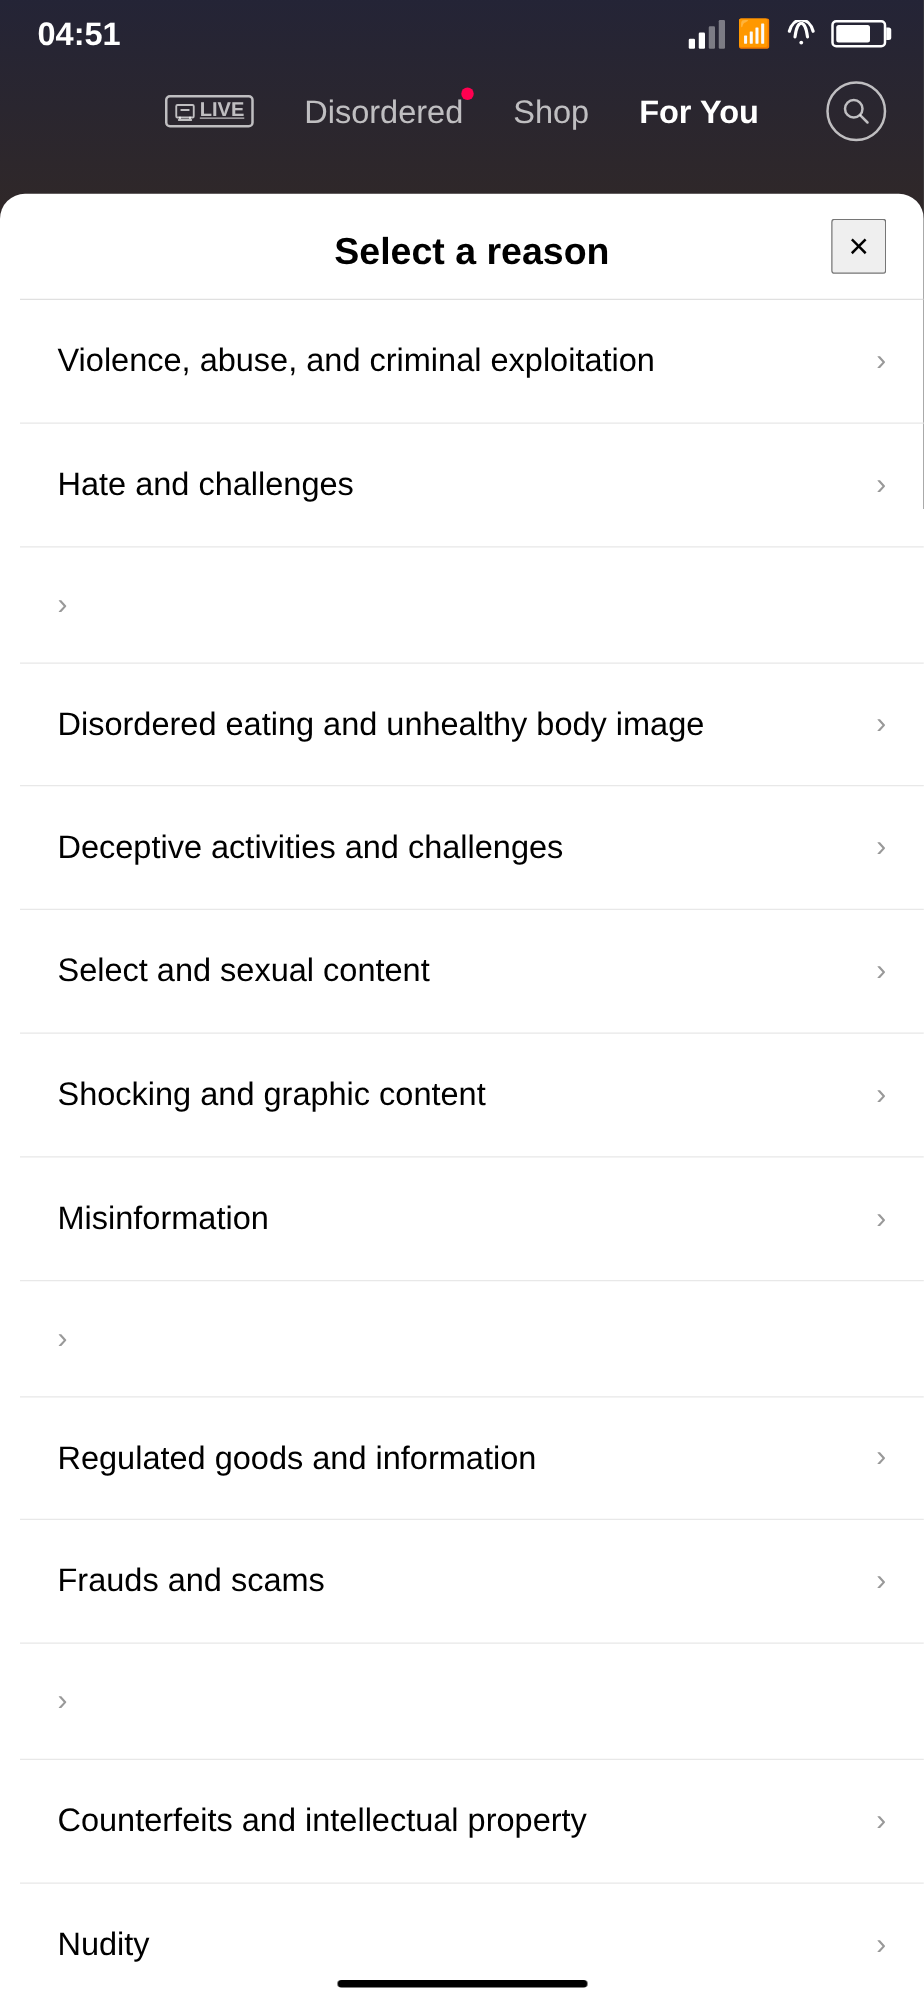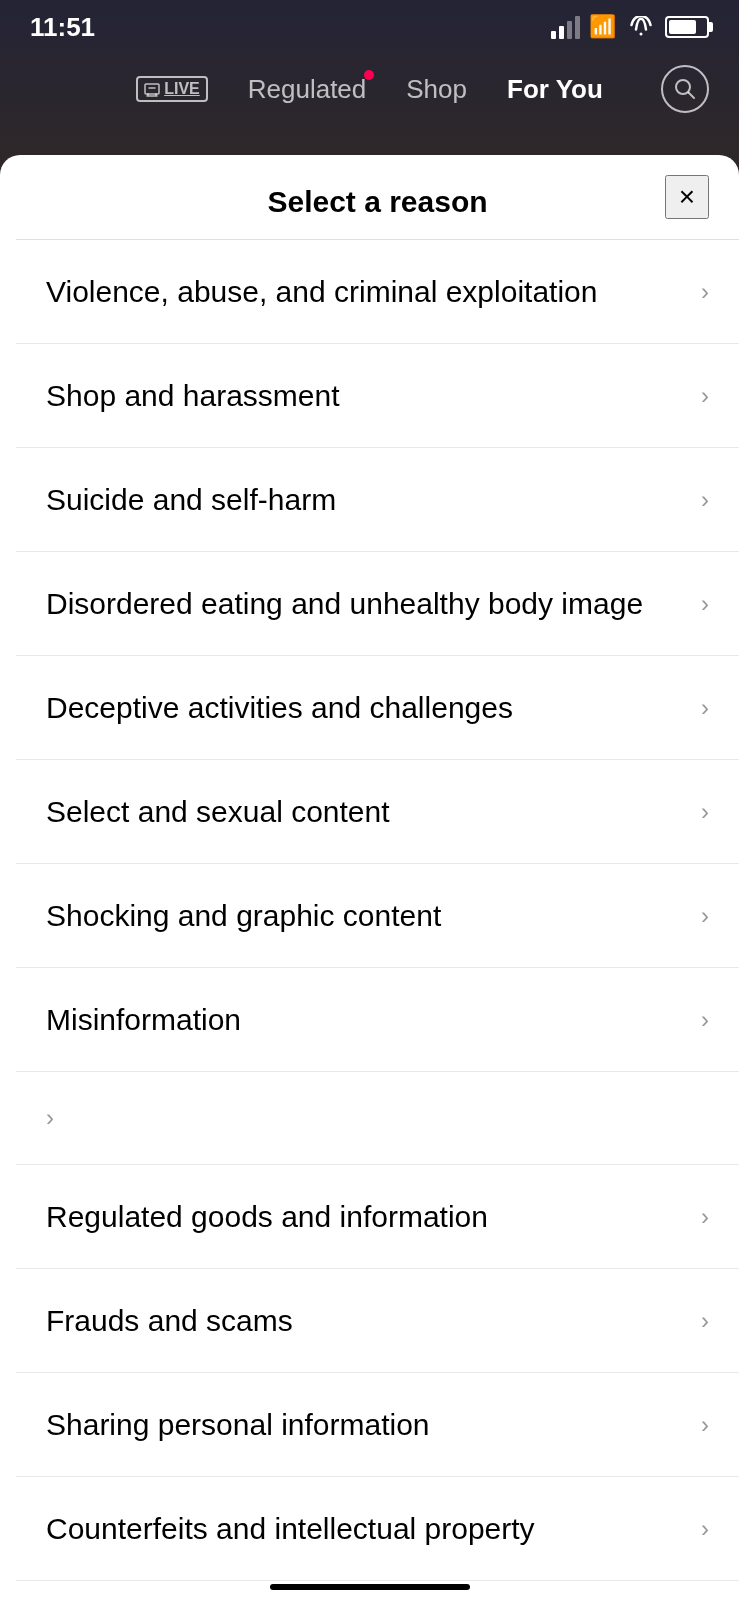--- a/index.html
+++ b/index.html
@@ -244,21 +244,21 @@
       border-bottom: 1px solid #e8e8e8;
       cursor: pointer;
       min-height: 80px;
     }
 
     .list-item:last-child {
       border-bottom: none;
     }
 
     .list-item-text {
-      font-size: 30px;
+      font-size: 26px;
       color: #000;
       font-weight: 400;
       line-height: 1.3;
       flex: 1;
       padding-right: 20px;
     }
 
     .list-item-chevron {
       color: #999;
       font-size: 24px;
@@ -277,21 +277,21 @@
       border-radius: 3px;
       z-index: 200;
     }
   </style>
 </head>
 <body>
 
 <div class="app-background"></div>
 
 <div class="status-bar">
-  <span class="status-time">11:51</span>
+  <span class="status-time">04:51</span>
   <div class="status-icons">
     <div class="signal-bars">
       <div class="signal-bar" style="height:8px;"></div>
       <div class="signal-bar" style="height:13px;"></div>
       <div class="signal-bar" style="height:18px; opacity:0.4;"></div>
       <div class="signal-bar" style="height:23px; opacity:0.4;"></div>
     </div>
     <span class="wifi-icon">📶
     </span>
 
@@ -310,21 +310,21 @@
   <div class="nav-live">
     <div class="live-badge">
       <svg width="16" height="16" viewBox="0 0 16 16" fill="none">
         <rect x="1" y="3" width="14" height="10" rx="1" stroke="rgba(255,255,255,0.7)" stroke-width="1.5" fill="none"></rect>
         <path d="M4 13 L4 15 M12 13 L12 15 M3 15 L13 15" stroke="rgba(255,255,255,0.7)" stroke-width="1.5" stroke-linecap="round"></path>
         <path d="M5 7 L11 7" stroke="rgba(255,255,255,0.7)" stroke-width="1.5" stroke-linecap="round"></path>
       </svg>
       <span>LIVE</span>
     </div>
   </div>
-  <span class="nav-item nav-dot">Regulated</span>
+  <span class="nav-item nav-dot">Disordered</span>
   <span class="nav-item">Shop</span>
   <span class="nav-item active">For You</span>
 </nav>
 
 <div class="nav-search">
   <div class="search-circle">
     <svg width="24" height="24" viewBox="0 0 24 24" fill="none">
       <circle cx="10" cy="10" r="7" stroke="rgba(255,255,255,0.7)" stroke-width="2"></circle>
       <line x1="15.5" y1="15.5" x2="21" y2="21" stroke="rgba(255,255,255,0.7)" stroke-width="2" stroke-linecap="round"></line>
     </svg>
@@ -337,25 +337,24 @@
     <button class="modal-close">×</button>
   </div>
 
   <div class="list-container" id="reasons-list">
 
   <div class="list-item">
         <span class="list-item-text">Violence, abuse, and criminal exploitation</span>
         <span class="list-item-chevron">›</span>
       </div>
       <div class="list-item">
-        <span class="list-item-text">Shop and harassment</span>
-        <span class="list-item-chevron">›</span>
-      </div>
-      <div class="list-item">
-        <span class="list-item-text">Suicide and self-harm</span>
+        <span class="list-item-text">Hate and challenges</span>
+        <span class="list-item-chevron">›</span>
+      </div>
+      <div class="list-item">
         <span class="list-item-chevron">›</span>
       </div>
       <div class="list-item">
         <span class="list-item-text">Disordered eating and unhealthy body image</span>
         <span class="list-item-chevron">›</span>
       </div>
       <div class="list-item">
         <span class="list-item-text">Deceptive activities and challenges</span>
         <span class="list-item-chevron">›</span>
       </div>
@@ -376,21 +375,20 @@
       </div>
       <div class="list-item">
         <span class="list-item-text">Regulated goods and information</span>
         <span class="list-item-chevron">›</span>
       </div>
       <div class="list-item">
         <span class="list-item-text">Frauds and scams</span>
         <span class="list-item-chevron">›</span>
       </div>
       <div class="list-item">
-        <span class="list-item-text">Sharing personal information</span>
         <span class="list-item-chevron">›</span>
       </div>
       <div class="list-item">
         <span class="list-item-text">Counterfeits and intellectual property</span>
         <span class="list-item-chevron">›</span>
       </div>
       <div class="list-item">
         <span class="list-item-text">Nudity</span>
         <span class="list-item-chevron">›</span>
       </div>

